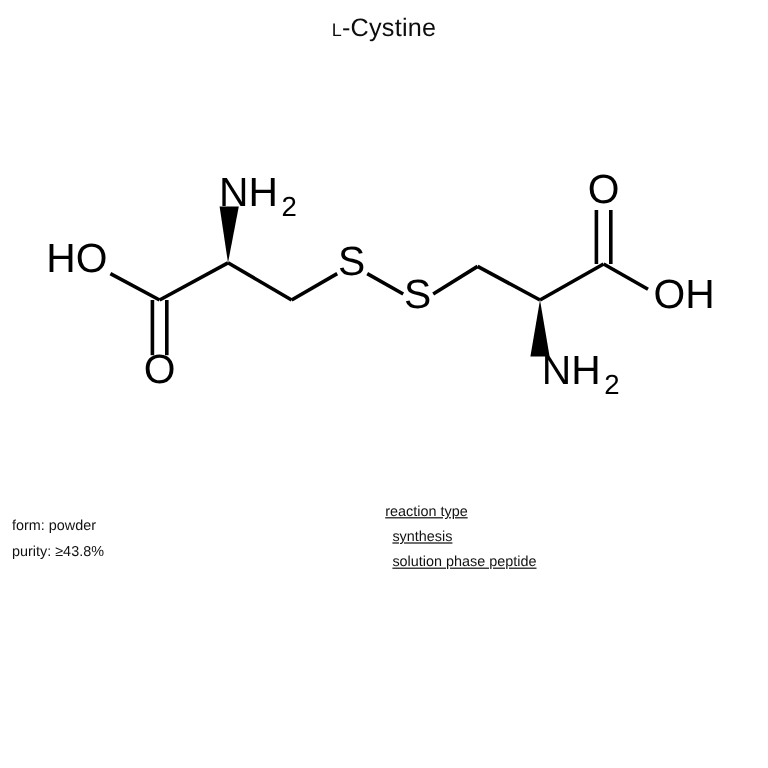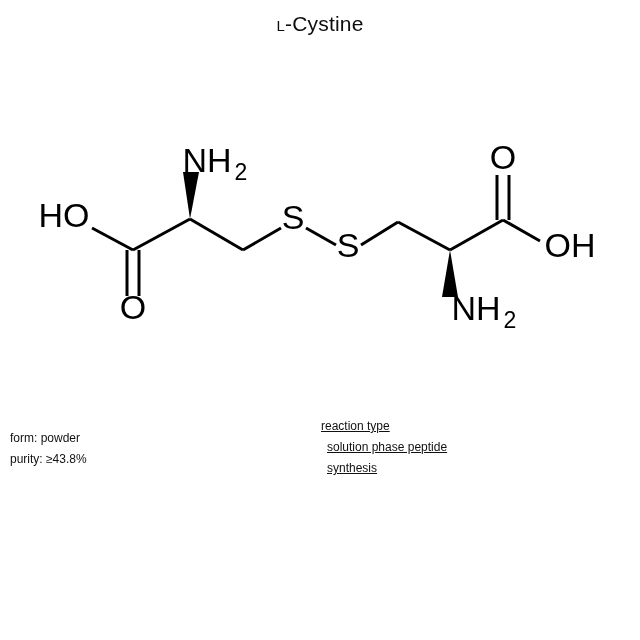--- a/index.html
+++ b/index.html
@@ -132,17 +132,17 @@
 
   </svg>
 
   <div class="props" id="props-left">
     <div>form: powder</div>
     <div>purity: ≥43.8%</div>
   </div>
 
   <div class="props" id="props-right">
     <div>reaction type</div>
+    <div class="indented">synthesis</div>
     <div class="indented">solution phase peptide</div>
-    <div class="indented">synthesis</div>
   </div>
 
 </div>
 
 </body></html>

